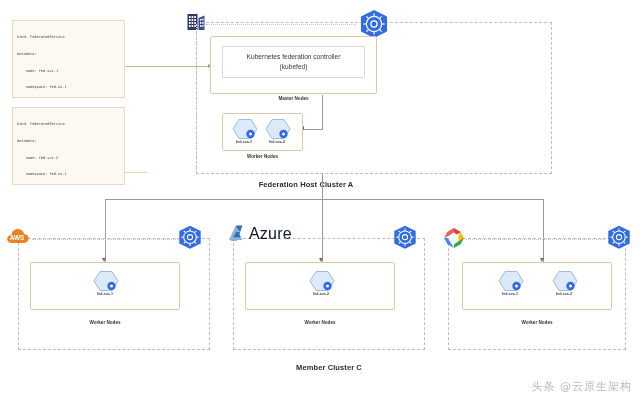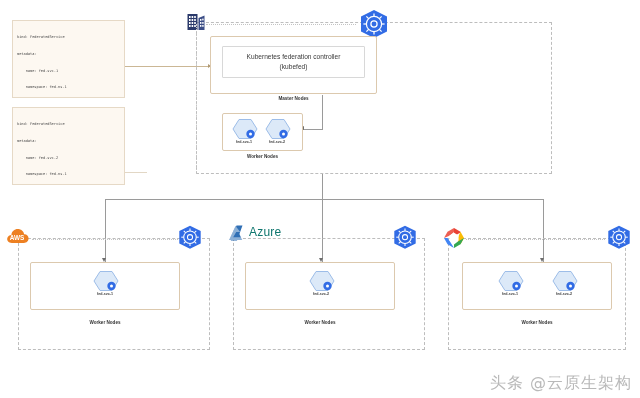--- a/index.html
+++ b/index.html
@@ -90,28 +90,28 @@
     border-left:3.4px solid #b09a74;
   }
 
   
   .dotted-rail{position:absolute;height:0;border-top:1px dotted #c4c4c4;}
   .dotted-vert{position:absolute;width:0;border-left:1px dotted #c4c4c4;}
 
   
   .logo{position:absolute;}
   .azure-text{
-    font-size:12px;color:#0f766e;font-family:"Liberation Sans",sans-serif;
+    font-size:16px;color:#0f172a;font-family:"Liberation Sans",sans-serif;
     letter-spacing:.2px;
   }
 
   
   .watermark{
     position:absolute;right:8px;bottom:4px;
-    font-size:16px;color:#b9b9b9;
+    font-size:11px;color:#b9b9b9;
     font-family:"DejaVu Sans",sans-serif;
     letter-spacing:1px;
     white-space:nowrap;
   }
 </style>
 </head>
 <body>
 
 <div class="stage">
 
@@ -231,20 +231,21 @@
       <svg width="26" height="22" viewBox="0 0 26 22">
         <polygon points="7,1.5 19,1.5 25,11 19,20.5 7,20.5 1,11" fill="#DCE9F8" stroke="#9DBDE8" stroke-width="1"></polygon>
         <circle cx="18.5" cy="16" r="4.2" fill="#326CE5"></circle>
         <circle cx="18.5" cy="16" r="1.5" fill="#ffffff"></circle>
       </svg>
     </div>
     <div class="pod-label">fed-svc-2</div>
   </div>
   <div class="abs node-caption" style="left:222px;top:154px;width:81px;">Worker Nodes</div>
 
+  <div class="abs cluster-label" style="left:196px;top:180px;width:220px;">Federation Host Cluster A</div>
 
   <div class="line-v" style="left:322px;top:174px;height:25px;"></div>
   <div class="line-h" style="left:105px;top:199px;width:438px;"></div>
   <div class="line-v" style="left:105px;top:199px;height:63px;"></div>
   <div class="arrow-down" style="left:102.4px;top:258px;"></div>
   <div class="line-v" style="left:322px;top:199px;height:63px;"></div>
   <div class="arrow-down" style="left:319.4px;top:258px;"></div>
   <div class="line-v" style="left:543px;top:199px;height:63px;"></div>
   <div class="arrow-down" style="left:540.4px;top:258px;"></div>
 
@@ -319,20 +320,21 @@
     <div class="hex">
       <svg width="26" height="22" viewBox="0 0 26 22">
         <polygon points="7,1.5 19,1.5 25,11 19,20.5 7,20.5 1,11" fill="#DCE9F8" stroke="#9DBDE8" stroke-width="1"></polygon>
         <circle cx="18.5" cy="16" r="4.2" fill="#326CE5"></circle>
         <circle cx="18.5" cy="16" r="1.5" fill="#ffffff"></circle>
       </svg>
     </div>
     <div class="pod-label">fed-svc-2</div>
   </div>
   <div class="abs node-caption" style="left:245px;top:320px;width:150px;">Worker Nodes</div>
+  <div class="abs cluster-label" style="left:233px;top:363px;width:192px;">Member Cluster C</div>
 
   <div class="abs cluster-boundary" style="left:448px;top:238px;width:178px;height:112px;"></div>
   <div class="logo" style="left:440px;top:224px;width:28px;height:28px;">
     <svg width="28" height="28" viewBox="0 0 28 28">
       <path d="M14 4 L20.5 7.8 L20.5 8.6 L16.6 10.8 L14 9.2 Z" fill="#EA4335"></path>
       <path d="M20.5 7.8 L24 14 L20.5 20.2 L17.9 18.6 L17.9 13.4 Z" fill="#FBBC05"></path>
       <path d="M24 14 L20.5 20.2 L14 24 L14 20.4 L17.6 17.8 Z" fill="#34A853"></path>
       <path d="M14 24 L7.5 20.2 L4 14 L7.6 14 L10.6 18.4 Z" fill="#4285F4"></path>
       <path d="M4 14 L7.5 7.8 L14 4 L14 8 L10 11.6 Z" fill="#EA4335" opacity="0.85"></path>
       <polygon points="14,8.8 18.6,11.4 18.6,16.6 14,19.2 9.4,16.6 9.4,11.4" fill="#ffffff"></polygon>

